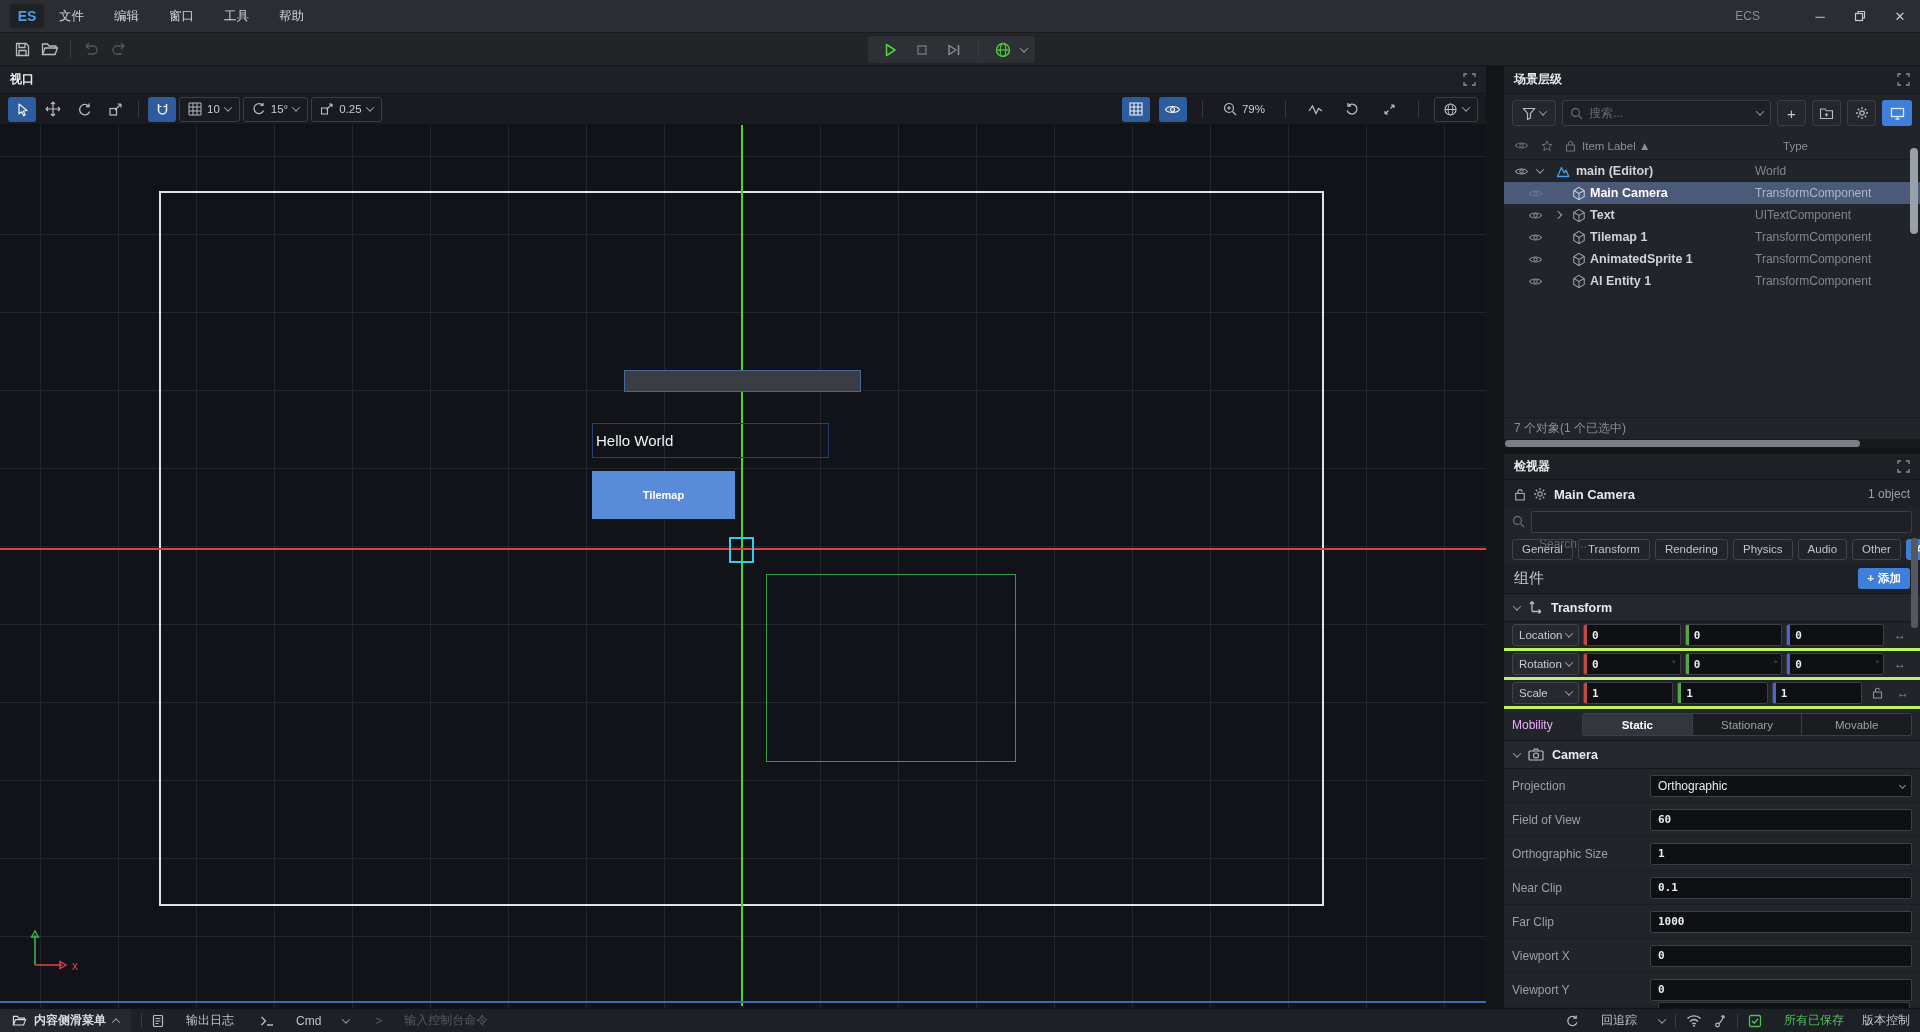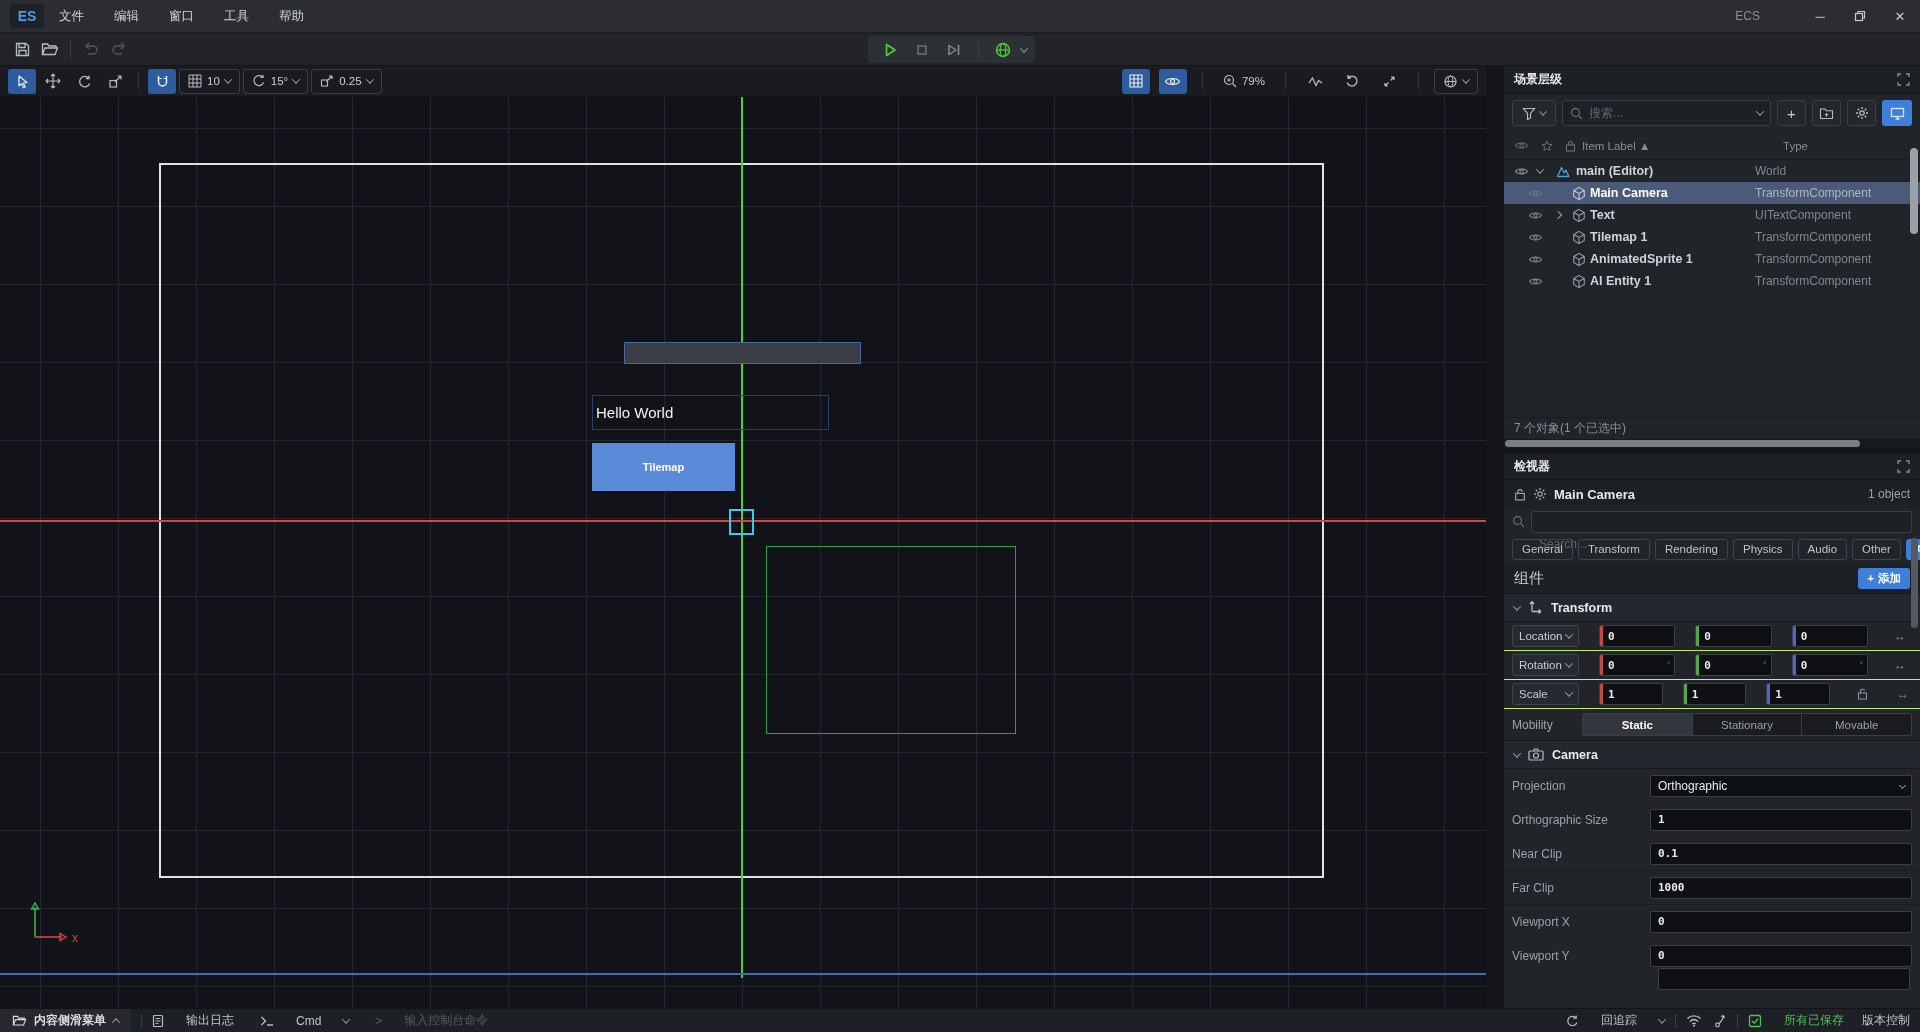--- a/index.html
+++ b/index.html
@@ -115,32 +115,32 @@
   .tab { height:21px; padding:0 9px; border:1px solid #3f434a; border-radius:3px; display:flex; align-items:center;
     font-size:11.5px; color:#c0c4ca; }
   .tab.active { background:#3f7fd9; border-color:#3f7fd9; color:#fff; font-weight:bold; }
   #comp-row { height:30px; display:flex; align-items:center; padding:0 10px; flex:none; background:#1d2025; }
   #comp-label { font-size:15px; color:#c8ccd2; }
   #add-btn { margin-left:auto; height:21px; background:#3f7fd9; color:#fff; border-radius:3px; display:flex;
     align-items:center; padding:0 9px; gap:4px; font-size:11.5px; font-weight:bold; }
   .section-header { height:29px; background:#24272d; border-top:1px solid #15171a; border-bottom:1px solid #15171a;
     display:flex; align-items:center; padding:0 10px; gap:8px; flex:none; }
   .section-title { font-weight:bold; font-size:12.5px; color:#e8eaed; }
-  .t-row { height:29px; display:flex; align-items:center; padding:0 8px; gap:20px; flex:none; border-bottom:1px solid #bef264; }
+  .t-row { height:29px; display:flex; align-items:center; padding:0 8px; gap:4px; flex:none; border-bottom:3px solid #bef264; }
   .t-label { width:67px; height:22px; border:1px solid #3f434a; border-radius:3px; background:#26292f;
     display:flex; align-items:center; justify-content:space-between; padding:0 6px; font-size:11.5px; color:#c8ccd2; flex:none; }
   .nfield { flex:1; height:22px; background:#0e1013; border:1px solid #3c4046; border-radius:2px;
     display:flex; align-items:center; overflow:hidden; position:relative; }
   .nfield .bar { width:3px; height:100%; flex:none; }
   .bar.r { background:#c34843; } .bar.g { background:#57a64a; } .bar.b { background:#4f63d2; }
   .nfield .val { font-family:"DejaVu Sans Mono",monospace; font-size:11px; font-weight:bold; color:#e8eaed; padding-left:5px; }
   .nfield .deg { position:absolute; right:4px; color:#6a6f76; font-size:9px; }
   .t-end { width:24px; display:flex; justify-content:center; color:#8a8f96; flex:none; }
   #mobility-row { height:31px; display:flex; align-items:center; padding:0 8px; flex:none; }
-  #mobility-label { width:70px; color:#a3a3a3; font-size:12px; flex:none; }
+  #mobility-label { width:70px; color:#f0abfc; font-size:12px; flex:none; }
   #mobility-seg { flex:1; display:flex; height:23px; border:1px solid #3a3e45; border-radius:2px; overflow:hidden; }
   .seg { flex:1; display:flex; align-items:center; justify-content:center; font-size:11.5px; color:#9aa0a8;
     background:#1a1c20; border-right:1px solid #3a3e45; }
   .seg:last-child { border-right:none; }
   .seg.active { background:#33363c; color:#fff; font-weight:bold; }
   .prop-row { height:34px; display:flex; align-items:center; padding:0 8px; flex:none; border-bottom:1px solid #1b1d21; }
   .prop-label { width:138px; color:#9aa0a8; font-size:12px; flex:none; }
   .prop-input { flex:1; height:22px; background:#0e1013; border:1px solid #3c4046; border-radius:2px;
     display:flex; align-items:center; padding:0 7px; position:relative; }
   .prop-input .pval { font-family:"DejaVu Sans Mono",monospace; font-size:11px; font-weight:bold; color:#e8eaed; }
@@ -233,20 +233,26 @@
           <line x1="2.5" y1="9" x2="15.5" y2="9" stroke="#4cd137" stroke-width="1.2"></line>
         </svg>
     </div>
     <span class="chev down"></span>
   </div>
 </div>
 
 <div id="main">
 
   <div id="viewport-panel">
+    <div class="panel-titlebar">
+      <span class="panel-title">视口</span>
+      <svg class="expand-ic" width="13" height="13" viewBox="0 0 13 13">
+          <path d="M1 4 V1 h3 M9 1 h3 v3 M12 9 v3 h-3 M4 12 H1 V9" fill="none" stroke="#8a8f96" stroke-width="1.3"></path>
+        </svg>
+    </div>
     <div id="vp-toolbar">
       <div class="vbtn active">
         <svg width="15" height="15" viewBox="0 0 15 15">
             <path d="M4 2 L12 8.5 L8.3 9 L10.2 13 L8.6 13.8 L6.7 9.8 L4 11.8 Z" fill="none" stroke="#eef1f4" stroke-width="1.2" stroke-linejoin="round"></path>
           </svg>
       </div>
       <div class="vbtn">
         <svg width="16" height="16" viewBox="0 0 16 16">
             <path d="M8 1 v14 M1 8 h14 M8 1 l-2 2 M8 1 l2 2 M8 15 l-2 -2 M8 15 l2 -2 M1 8 l2 -2 M1 8 l2 2 M15 8 l-2 -2 M15 8 l-2 2" fill="none" stroke="#b8bcc2" stroke-width="1.2"></path>
           </svg>
@@ -661,20 +667,26 @@
         <span class="section-title">Camera</span>
       </div>
       <div class="prop-row">
         <span class="prop-label">Projection</span>
         <div class="prop-input select">
           <span class="pval">Orthographic</span>
             <span class="sel-arrow"></span>
         </div>
       </div>
       <div class="prop-row">
+        <span class="prop-label">Field of View</span>
+        <div class="prop-input">
+            <span class="pval">60</span>
+          </div>
+      </div>
+      <div class="prop-row">
         <span class="prop-label">Orthographic Size</span>
         <div class="prop-input">
             <span class="pval">1</span>
           </div>
       </div>
       <div class="prop-row">
         <span class="prop-label">Near Clip</span>
         <div class="prop-input">
             <span class="pval">0.1</span>
           </div>

